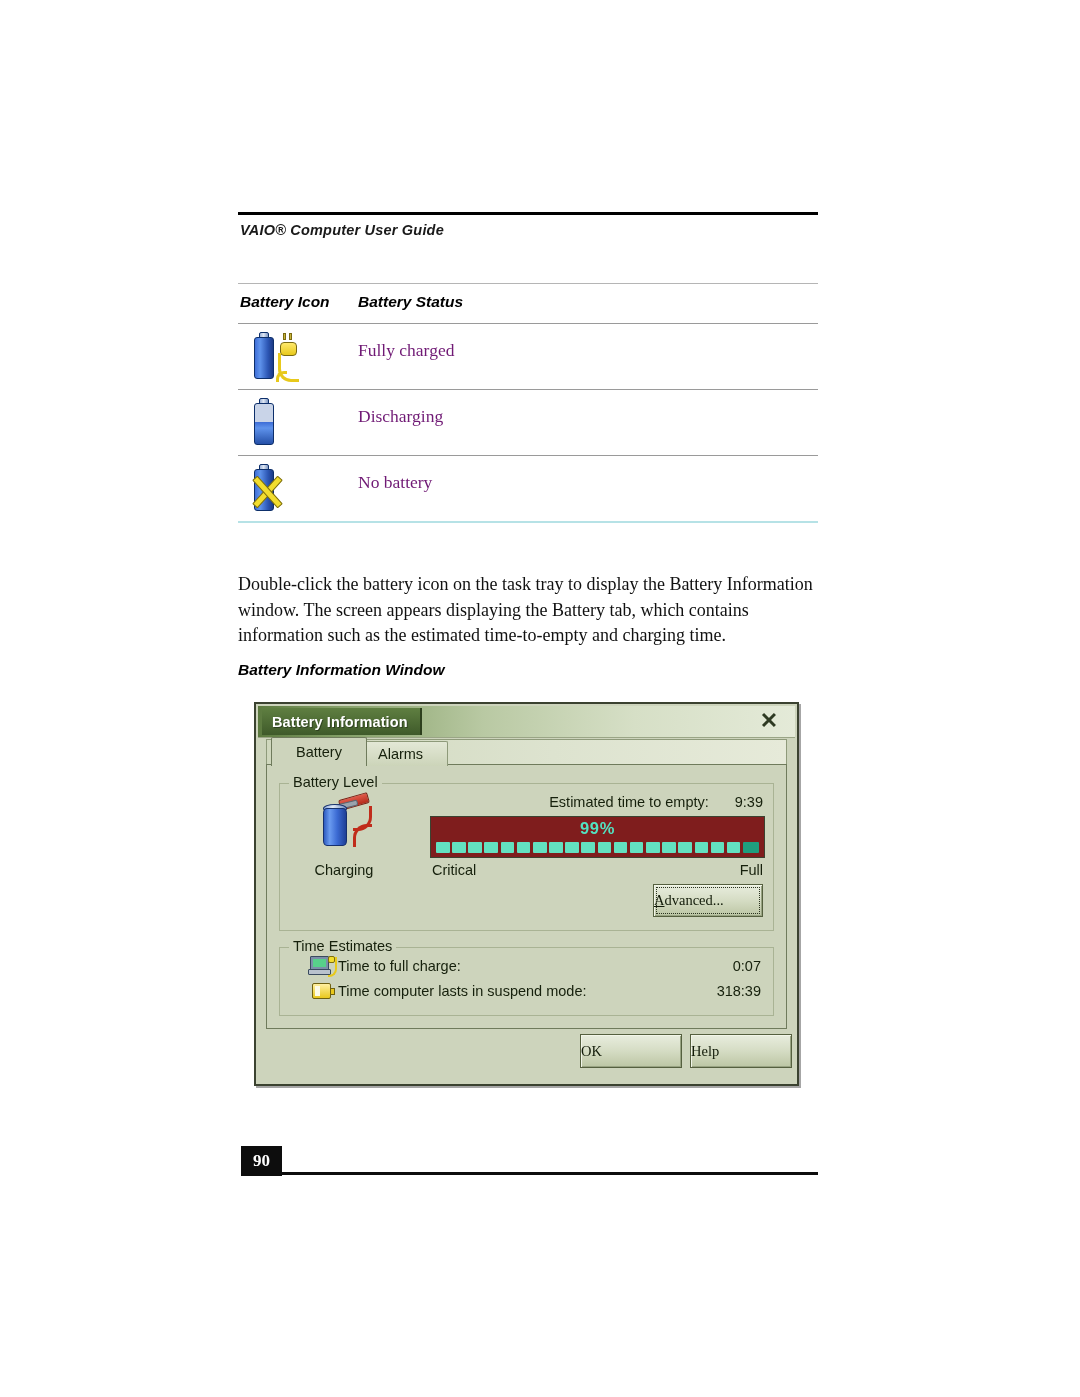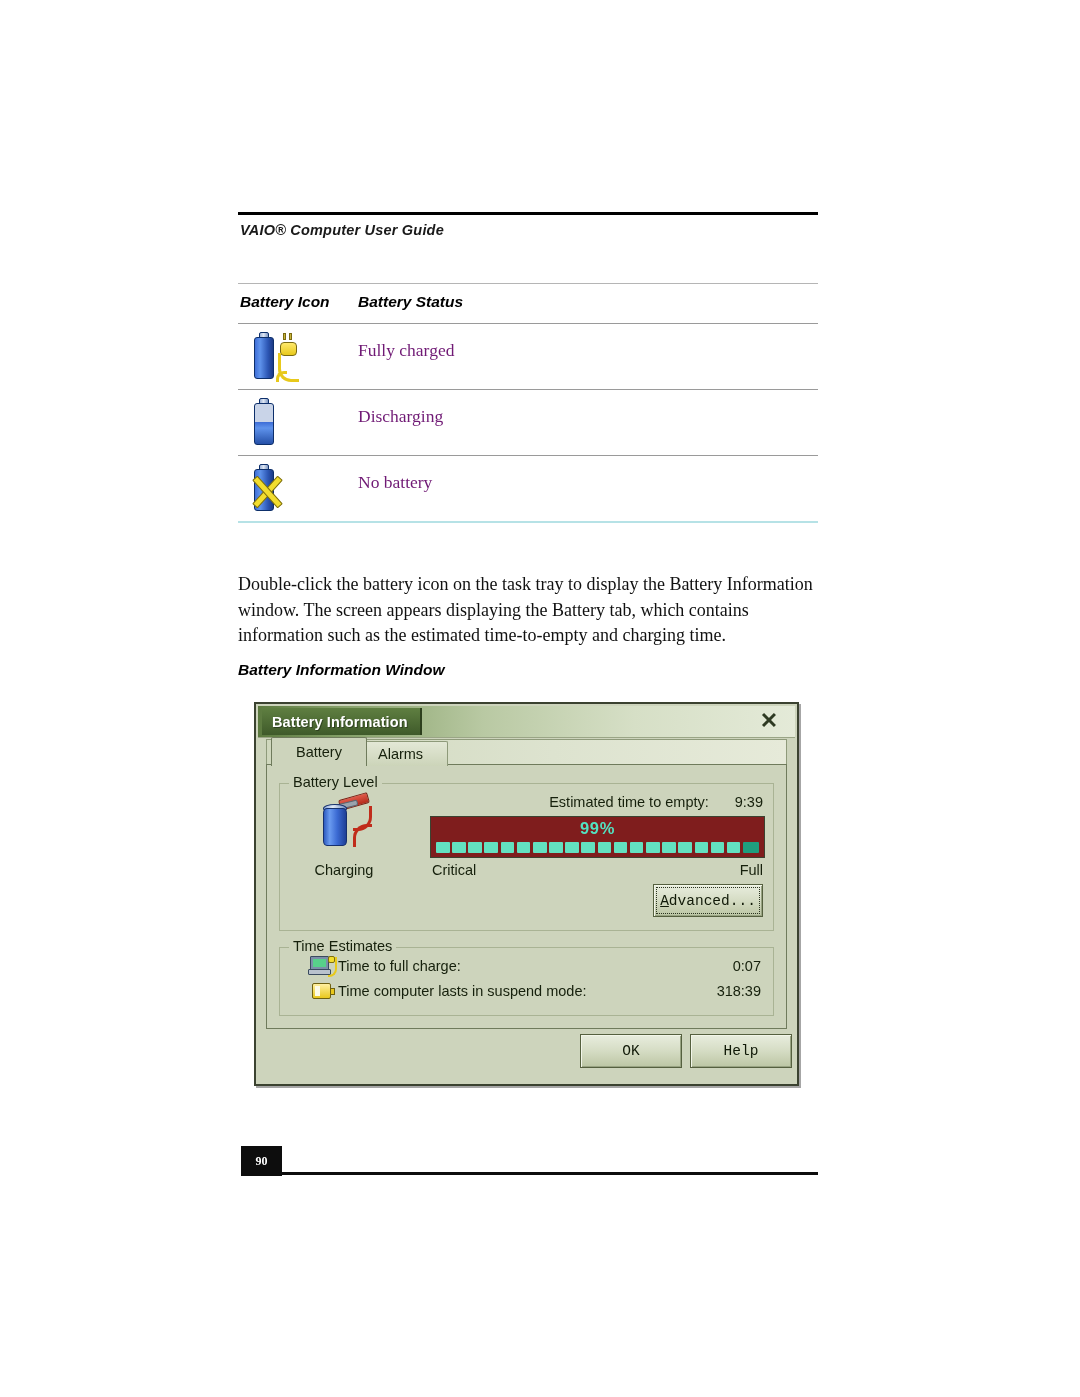--- a/index.html
+++ b/index.html
@@ -277,26 +277,26 @@
   
   .cf-row{
     position:absolute;left:150px;top:78px;right:8px;height:18px;
     font-size:14.5px;color:#16200c;
   }
   .cf-row .left{position:absolute;left:2px;top:0;}
   .cf-row .right{position:absolute;right:2px;top:0;}
 
   
   .btn{
-    font-family:Liberation Mono, monospace;
+    font-family:Liberation Serif, serif;
     font-size:14.5px;color:#111a08;
     background:linear-gradient(180deg,#e8edde 0%,#d6ddc5 48%,#bcc6a4 100%);
     border:1.6px solid #55603f;
     box-shadow:inset 1px 1px 0 #f2f6e9, inset -1px -1px 0 #98a382;
-    display:flex;align-items:center;justify-content:center;
+    display:flex;align-items:center;justify-content:flex-start;
     cursor:pointer;box-sizing:border-box;
   }
   #btn-advanced{
     position:absolute;right:10px;top:100px;width:110px;height:33px;
   }
   #btn-advanced .focus{
     position:absolute;left:2px;top:2px;right:2px;bottom:2px;
     border:1px dotted #2b3320;pointer-events:none;
   }
   .ul{text-decoration:underline;}
@@ -355,21 +355,21 @@
   .btn-help{position:absolute;left:434px;top:330px;width:102px;height:34px;}
 
   
   .pgnum{
     position:absolute;left:241px;top:1146px;width:41px;height:30px;
     background:#0d0d0d;
     display:flex;align-items:center;justify-content:center;
   }
   .pgnum span{
     color:#ffffff;font-family:"Liberation Serif", serif;
-    font-weight:bold;font-size:12px;
+    font-weight:bold;font-size:17px;
   }
   .footer-rule{
     position:absolute;left:282px;top:1172px;width:536px;height:3px;
     background:#0d0d0d;
   }
 </style>
 </head>
 <body>
 
 <div class="page">

